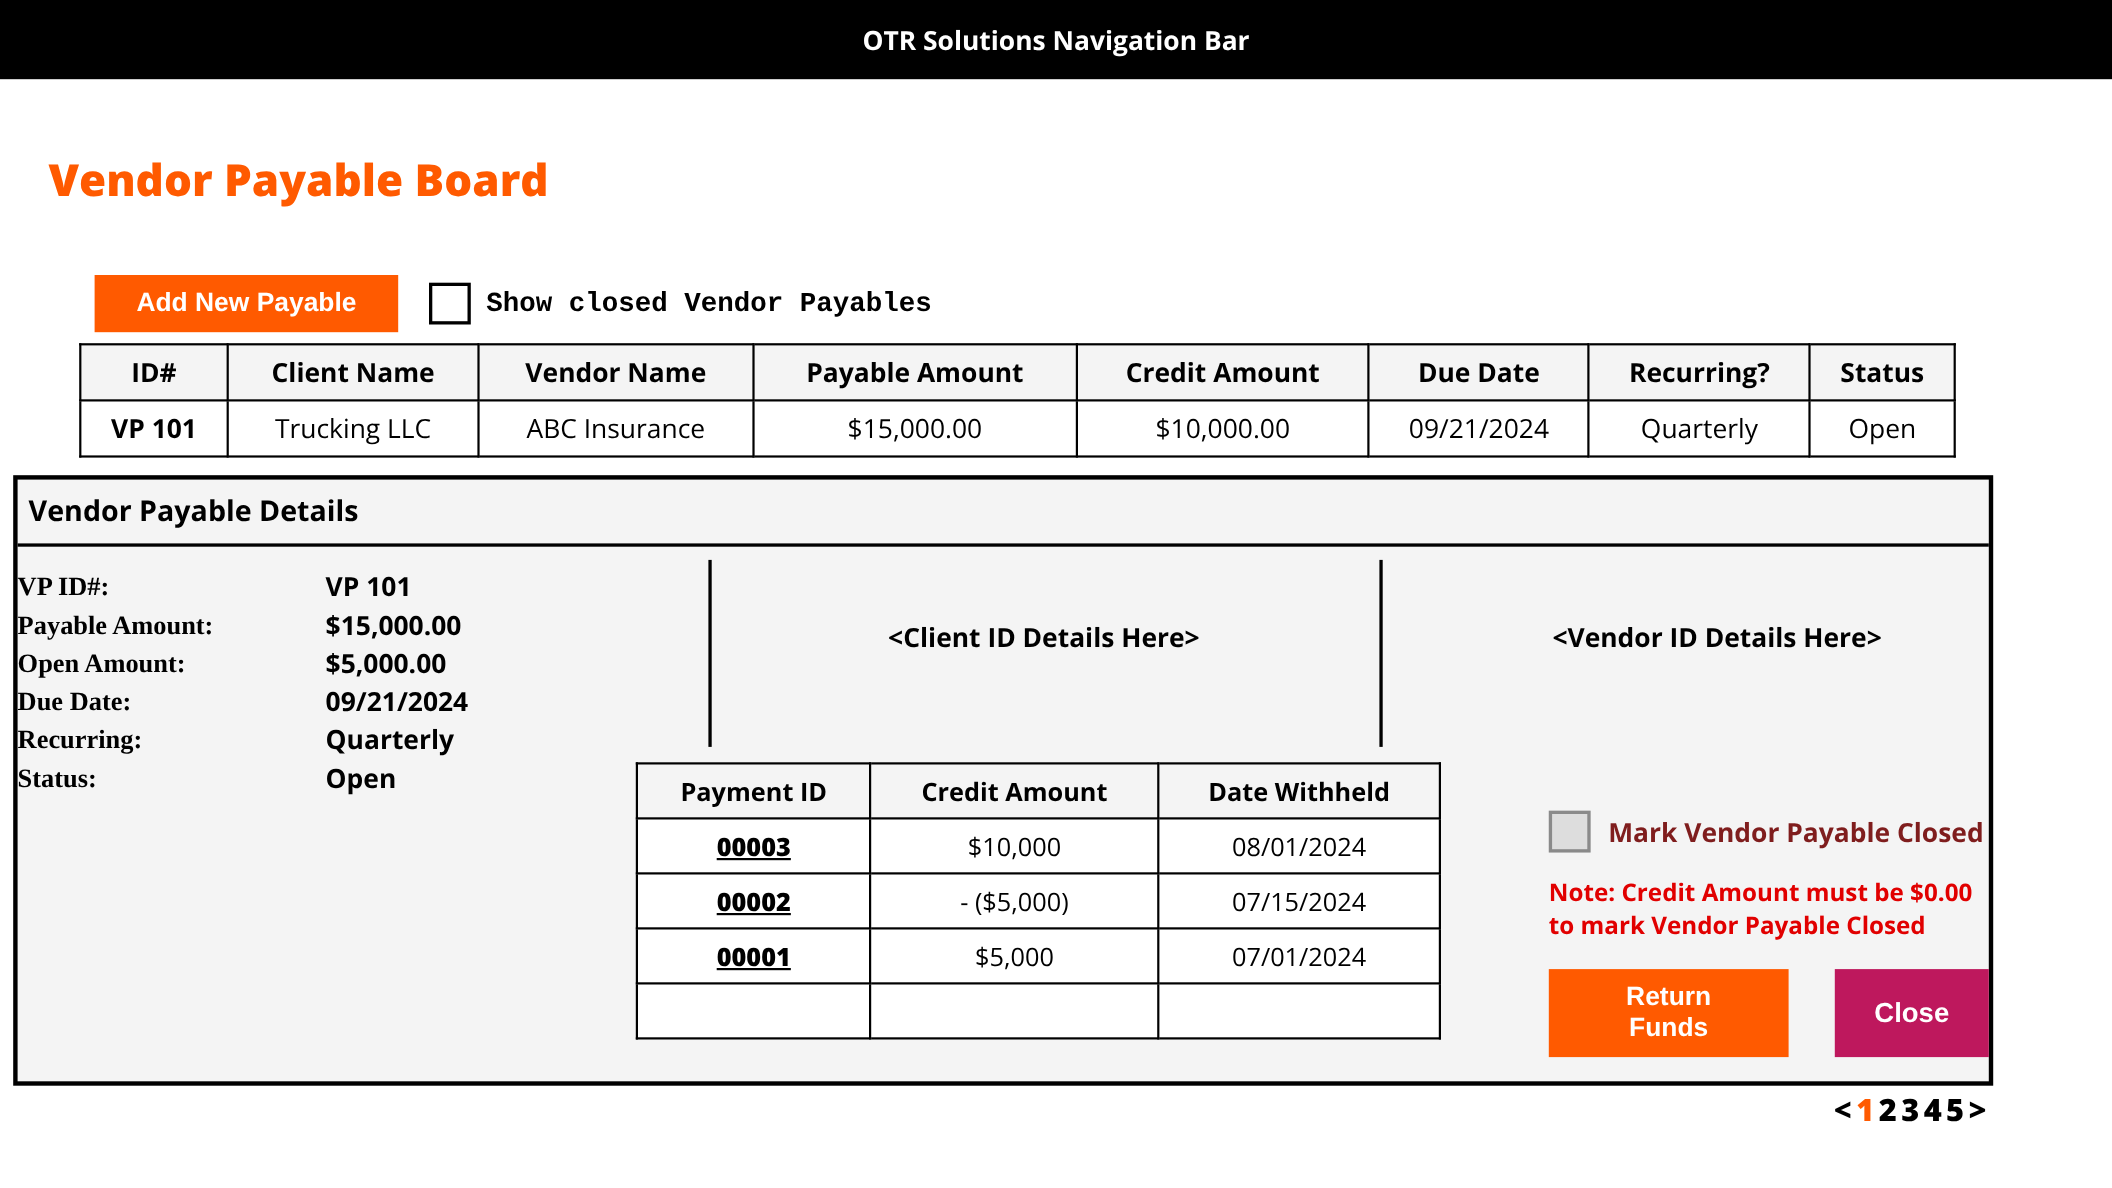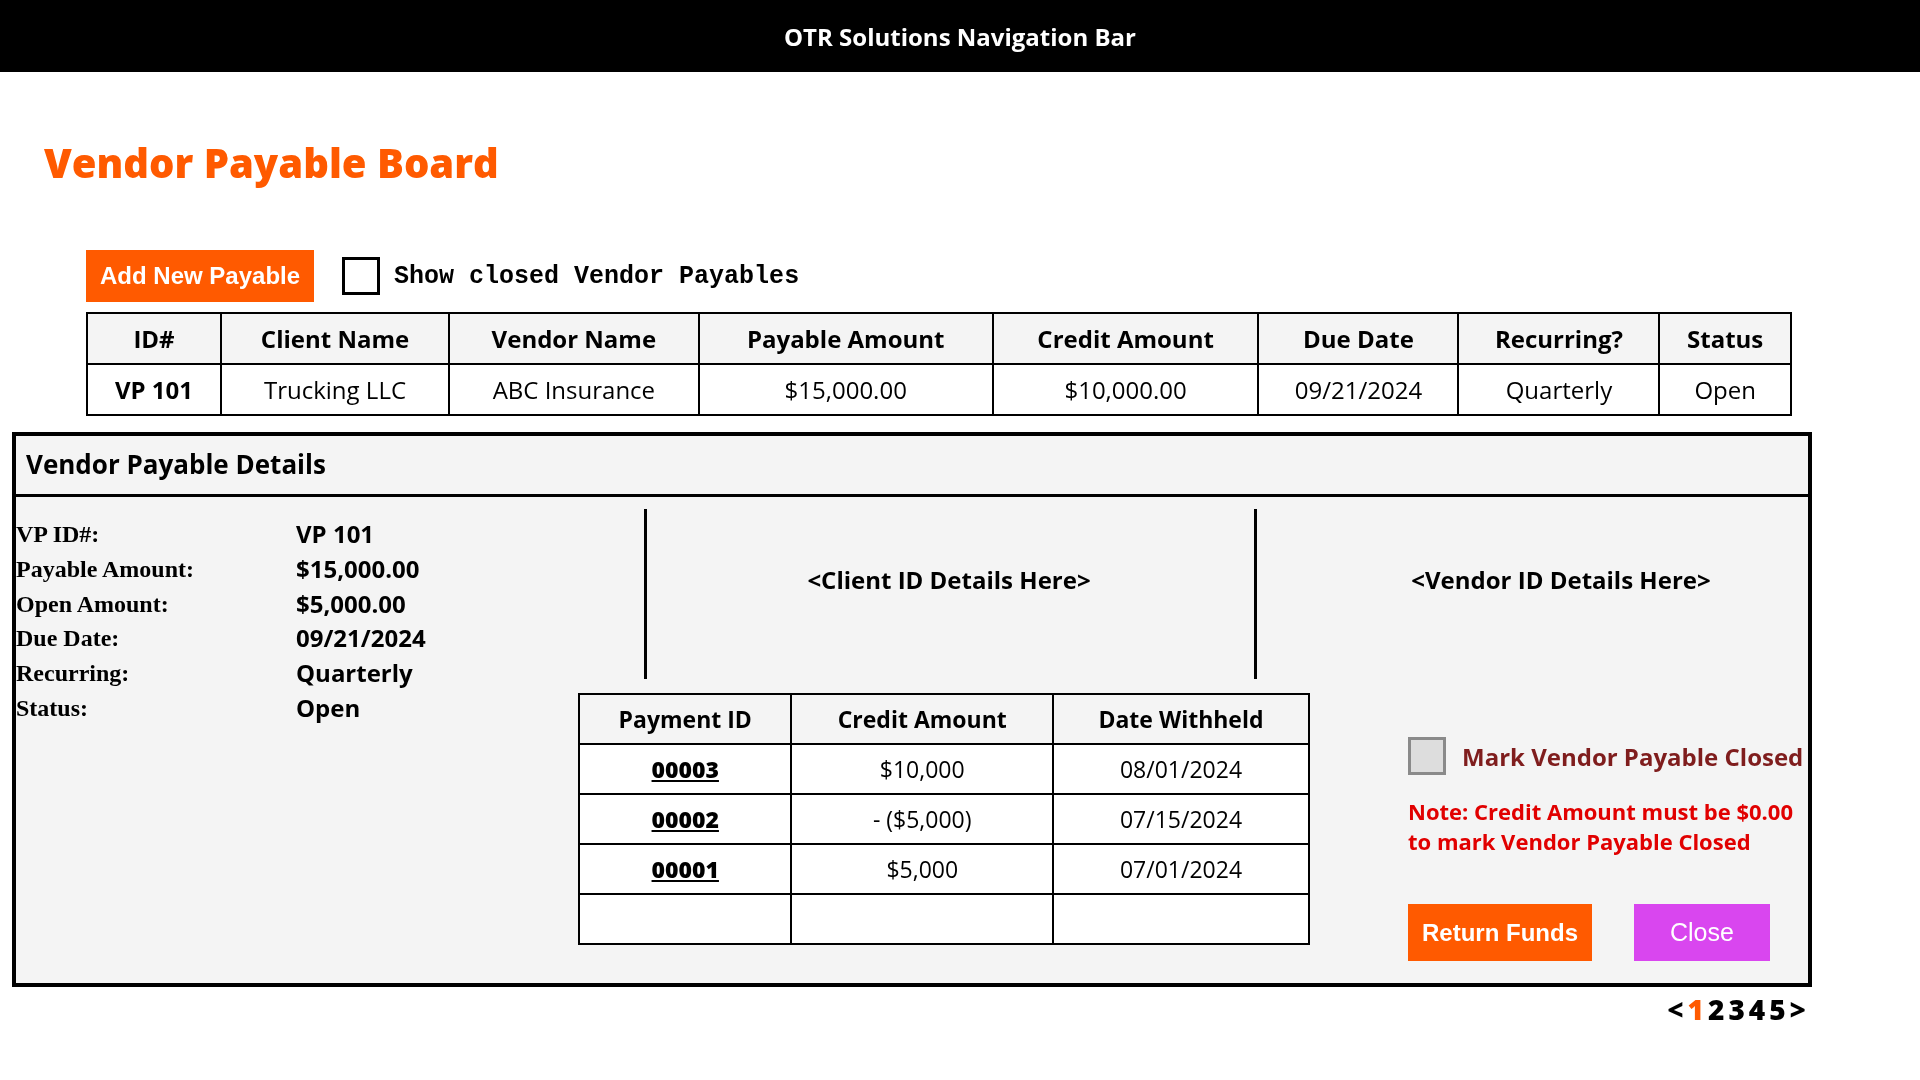--- a/index.html
+++ b/index.html
@@ -38,41 +38,41 @@
   gap: 28px;
   margin-left: 42px;
   margin-bottom: 10px;
 }
 .btn-orange {
   background: #ff5a00;
   color: #fff;
   border: none;
   font-weight: 700;
   font-size: 24px;
-  padding: 12px 14px;
+  padding: 12px 38px;
   cursor: pointer;
 }
 .chk {
   display: flex;
   align-items: center;
   gap: 14px;
 }
 .box {
   width: 38px;
   height: 38px;
   border: 3px solid #000;
   background: #fff;
 }
 .chk-label {
   font-weight: 700;
   font-size: 25px;
   font-family: Liberation Mono, monospace;
 }
 .table {
-  margin-left: 42px;
+  margin-left: 28px;
   width: 1706px;
   border-collapse: collapse;
 }
 .table th, .table td {
   border: 2px solid #000;
   padding: 8px 10px;
   text-align: center;
   font-size: 24px;
 }
 .table th {
@@ -183,24 +183,24 @@
   line-height: 1.35;
 }
 .btn-row {
   position: absolute;
   left: 1392px;
   bottom: 22px;
   display: flex;
   gap: 42px;
 }
 .btn-black {
-  background: #d946ef;
+  background: #be185d;
   color: #fff;
   border: none;
-  font-weight: 400;
+  font-weight: 700;
   font-size: 25px;
   padding: 14px 36px;
   cursor: pointer;
 }
 
 .pager {
   position: absolute;
   right: 110px;
   top: 990px;
   font-weight: 800;

